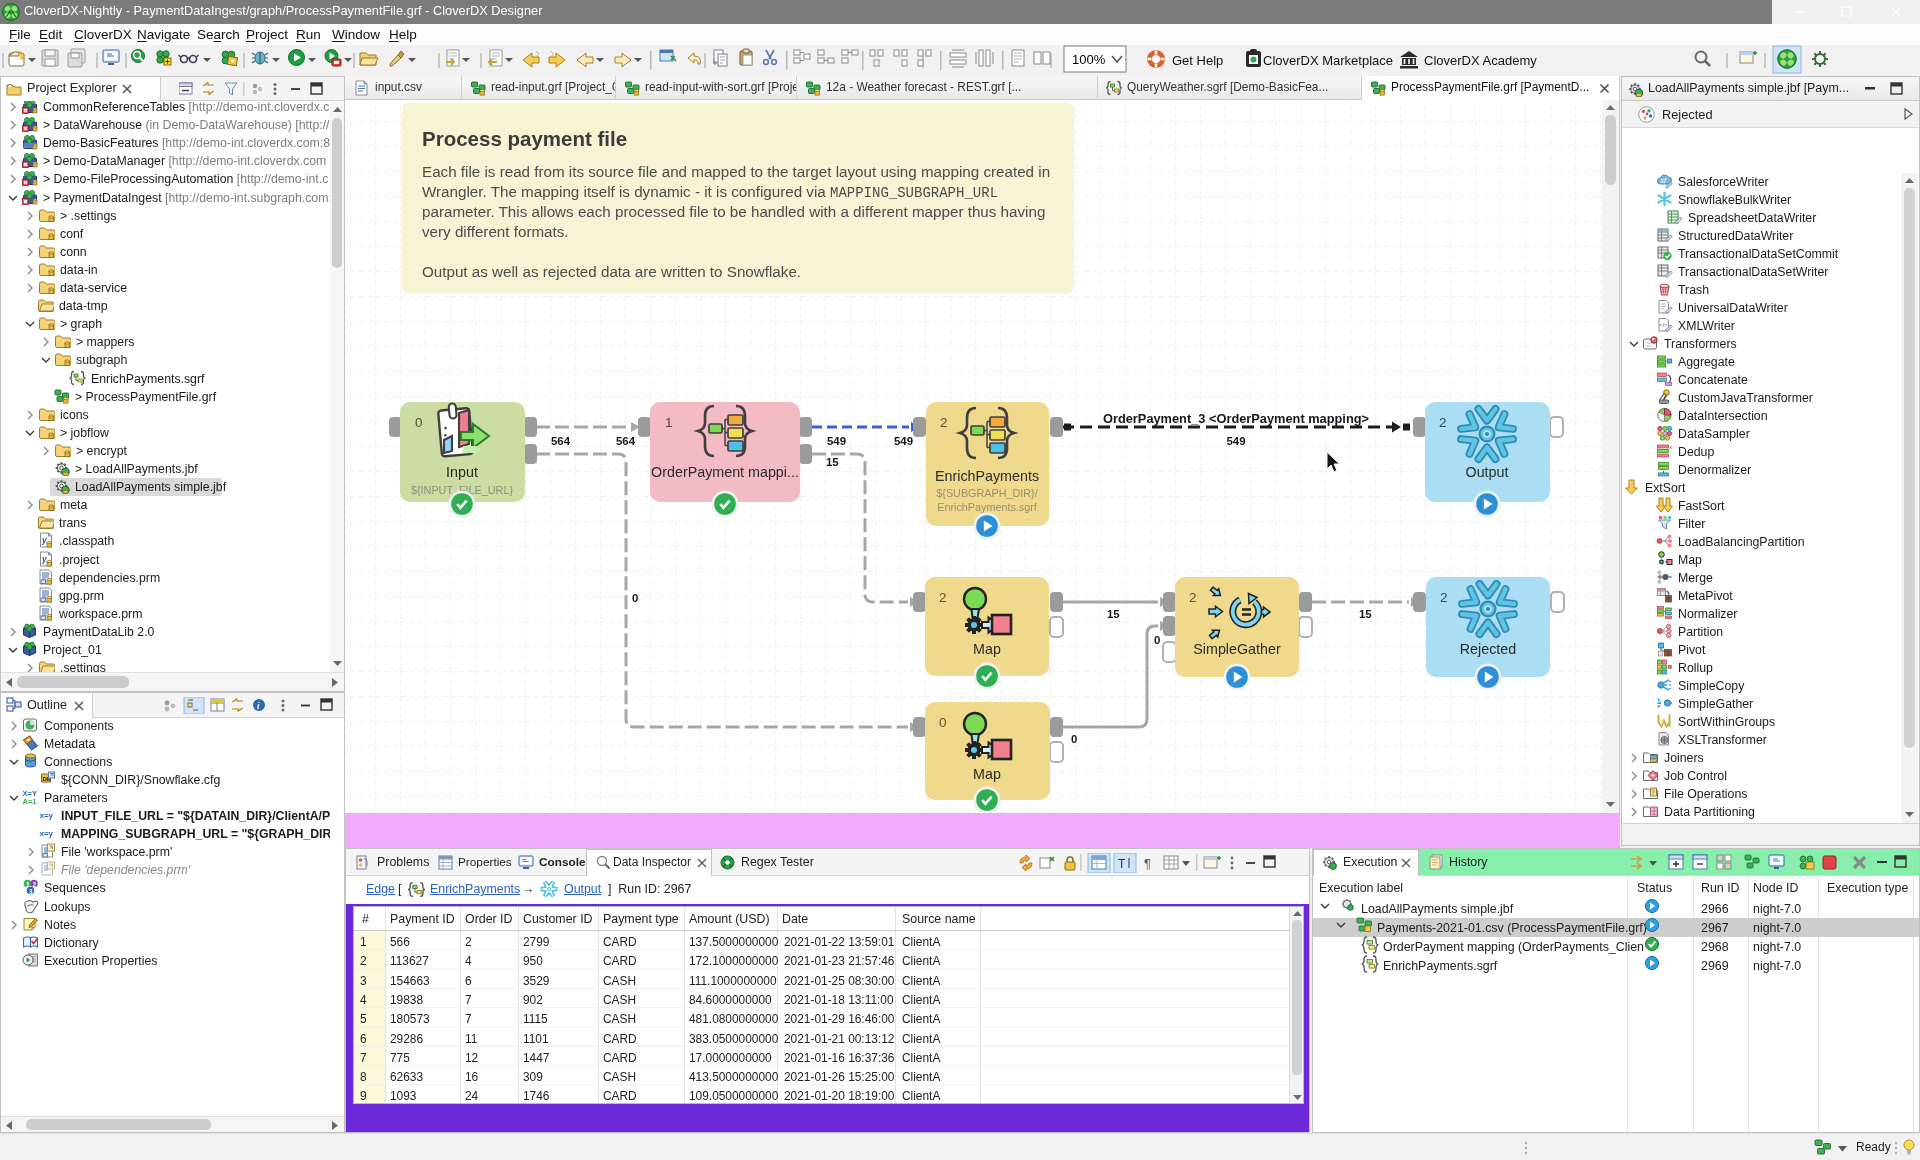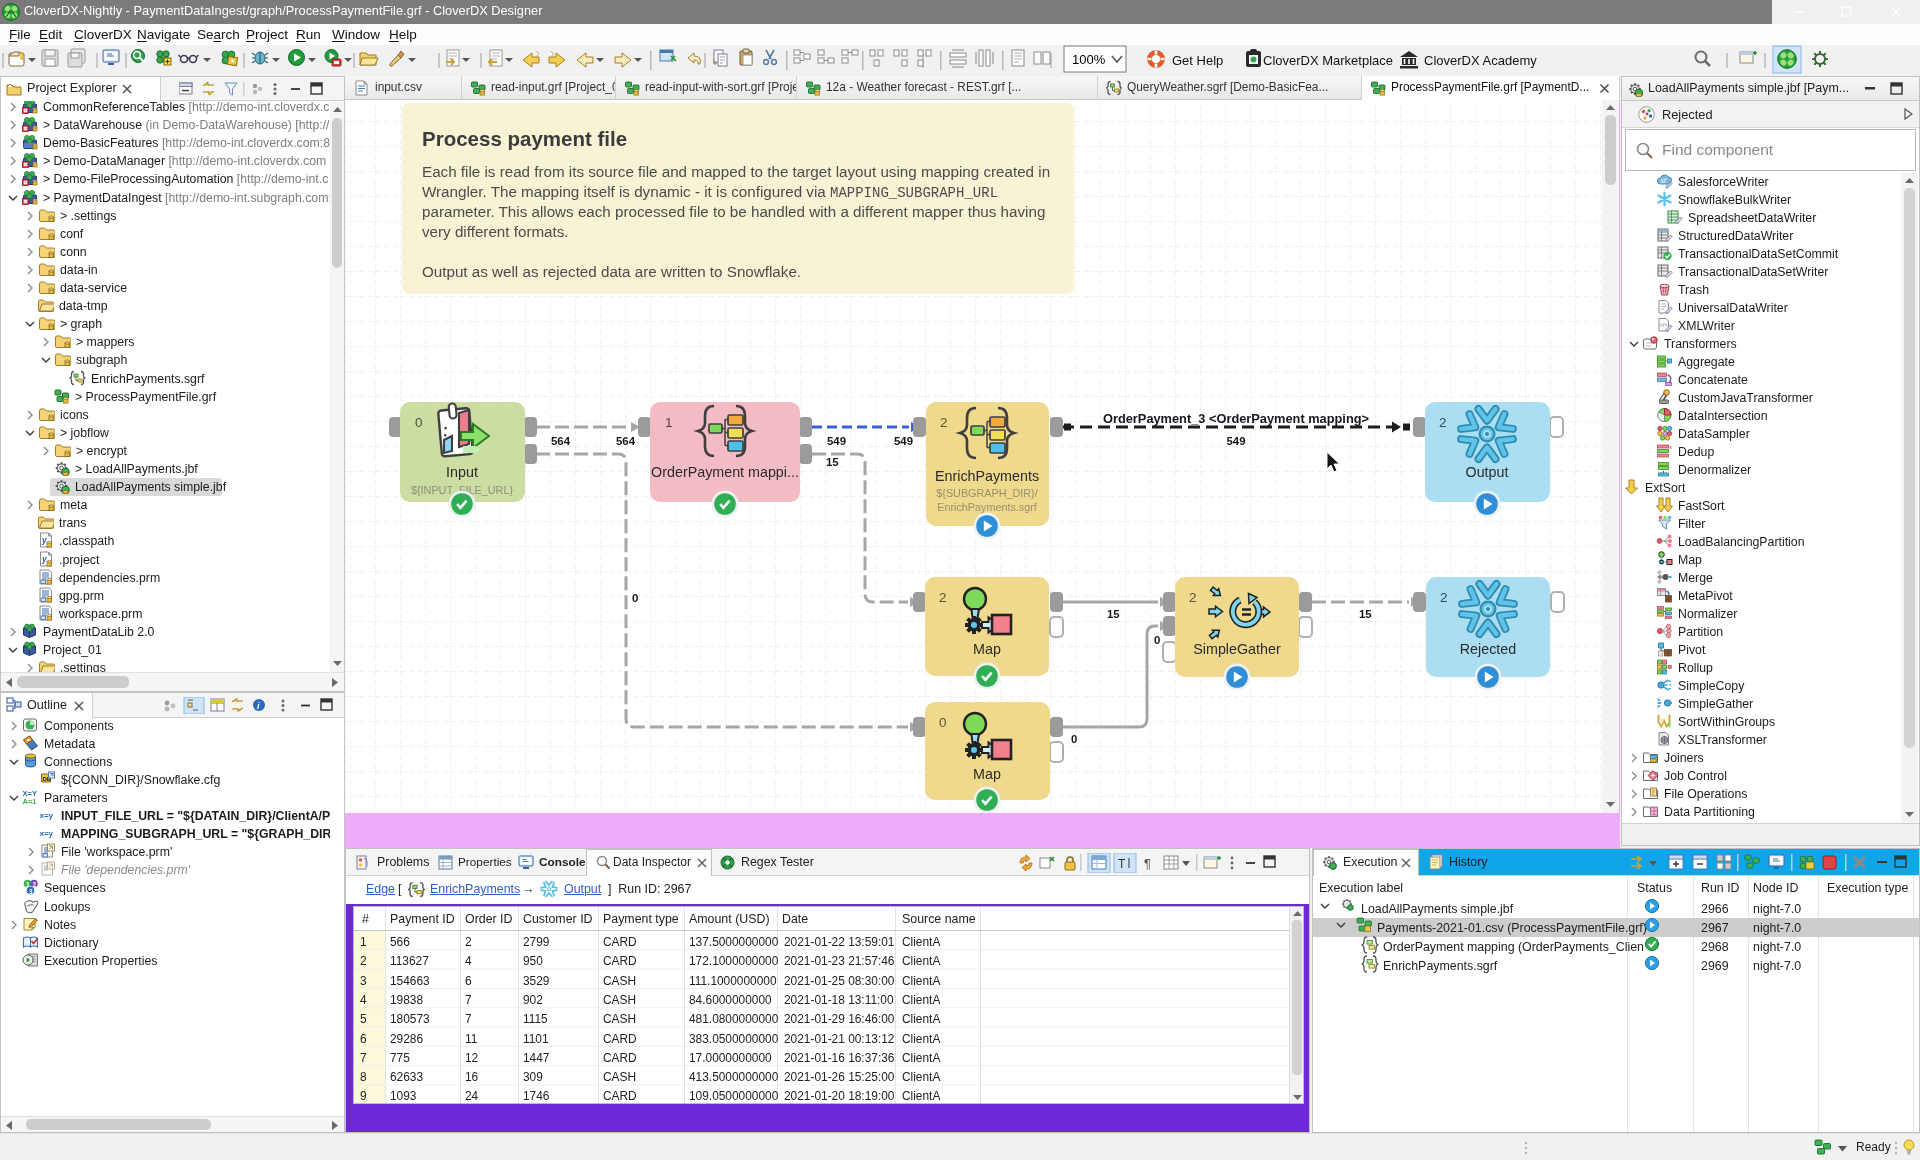--- a/index.html
+++ b/index.html
@@ -1145,27 +1145,20 @@
         <circle cx="5.5" cy="5.5" r="1.7" fill="#e84a3a"></circle>
         <circle cx="11" cy="4.8" r="1.7" fill="#35a84e"></circle>
         <circle cx="12.5" cy="10" r="1.7" fill="#2a6ab8"></circle>
         <circle cx="7" cy="12" r="1.7" fill="#f0a83c"></circle>
         <circle cx="9" cy="8" r="1.4" fill="#8a4ab0"></circle>
       </svg>
     <span class="ab" style="left:40px;top:6px;font-size:12.8px;color:#222">Rejected</span>
     <svg class="ab" style="left:281px;top:7px" width="10" height="12">
         <path d="M2 1 l7 5 -7 5z" fill="none" stroke="#555" stroke-width="1.2"></path>
       </svg>
-  </div>
-  <div class="ab" style="left:3px;top:52px;width:291px;height:42px;background:#fff;border:1px solid #b8b8b8;">
-    <svg class="ab" style="left:10px;top:12px" width="18" height="18" viewBox="0 0 18 18">
-        <circle cx="7" cy="7" r="5.5" fill="none" stroke="#8a8a8a" stroke-width="1.6"></circle>
-        <path d="M11 11 l5 5" stroke="#8a6a5a" stroke-width="2.2"></path>
-      </svg>
-    <span class="ab" style="left:36px;top:11px;font-size:15.5px;color:#8a8a8a">Find component</span>
   </div>
   <div class="ab" id="plist" style="left:1px;top:96px;width:278px;height:650px;overflow:hidden;font-size:12.6px;">
     <div class="tr" style="top:0;padding-left:33px"><svg class="ic" viewBox="0 0 16 16">
           <path d="M4 11 q-3 0 -3-3 q0-3 3-3 q1-3 4-3 q3 0 4 2 q3 0 3 3 q0 4-4 4z" fill="#7ab8e0" stroke="#4a88b0"></path>
           <text x="4" y="10" font-size="7" font-style="italic" fill="#fff">sf</text>
           <path d="M9 14 l5-5 1.5 1.5 -5 5z" fill="#b8d8e8" stroke="#5a7a8a" stroke-width=".8"></path>
         </svg>SalesforceWriter</div>
     <div class="tr" style="top:18px;padding-left:33px"><svg class="ic" viewBox="0 0 16 16">
           <g stroke="#5ac0e6" stroke-width="2.2" stroke-linecap="round">
             <path d="M8 1.5 v13 M2 4.5 l12 7 M14 4.5 l-12 7"></path>
@@ -1651,21 +1644,21 @@
         </svg>
       <div class="ab" style="left:2px;top:13px;width:10px;height:155px;background:#d2d2d2;border-radius:4px;"></div>
       <svg class="ab" style="left:3px;top:187px" width="9" height="8">
           <path d="M0 1 l4.5 5 4.5-5z" fill="#6a6a6a"></path>
         </svg>
     </div>
   </div>
 </div>
 
 <div class="ab" id="execution" style="left:1312px;top:848px;width:608px;height:285px;background:#fff;border:1px solid #c2c2c2;font-size:12.4px;color:#222;">
-  <div class="ab" style="left:0;top:0;width:606px;height:27px;background:#0ea5e9;border-bottom:1px solid #d4d4d4;">
+  <div class="ab" style="left:0;top:0;width:606px;height:27px;background:#86efac;border-bottom:1px solid #d4d4d4;">
     <div class="ab tab-active" style="left:0;top:0;width:106px;height:27px;"></div>
     <svg class="ab" style="left:8px;top:5px" width="16" height="16" viewBox="0 0 16 16">
         <circle cx="8" cy="8" r="4.5" fill="#e8e8e8" stroke="#6a6a6a"></circle>
         <g stroke="#6a6a6a" stroke-width="1.8">
           <path d="M8 2 v2.2 M8 11.8 v2.2 M2 8 h2.2 M11.8 8 h2.2 M3.8 3.8 l1.5 1.5 M10.7 10.7 l1.5 1.5 M12.2 3.8 l-1.5 1.5 M5.3 10.7 l-1.5 1.5"></path>
         </g>
         <circle cx="8" cy="8" r="1.8" fill="#fff" stroke="#6a6a6a"></circle>
         <circle cx="12" cy="12" r="3.4" fill="#3fae54" stroke="#1a6b2e"></circle>
       </svg>
     <span class="ab" style="left:30px;top:6px">Execution</span>

